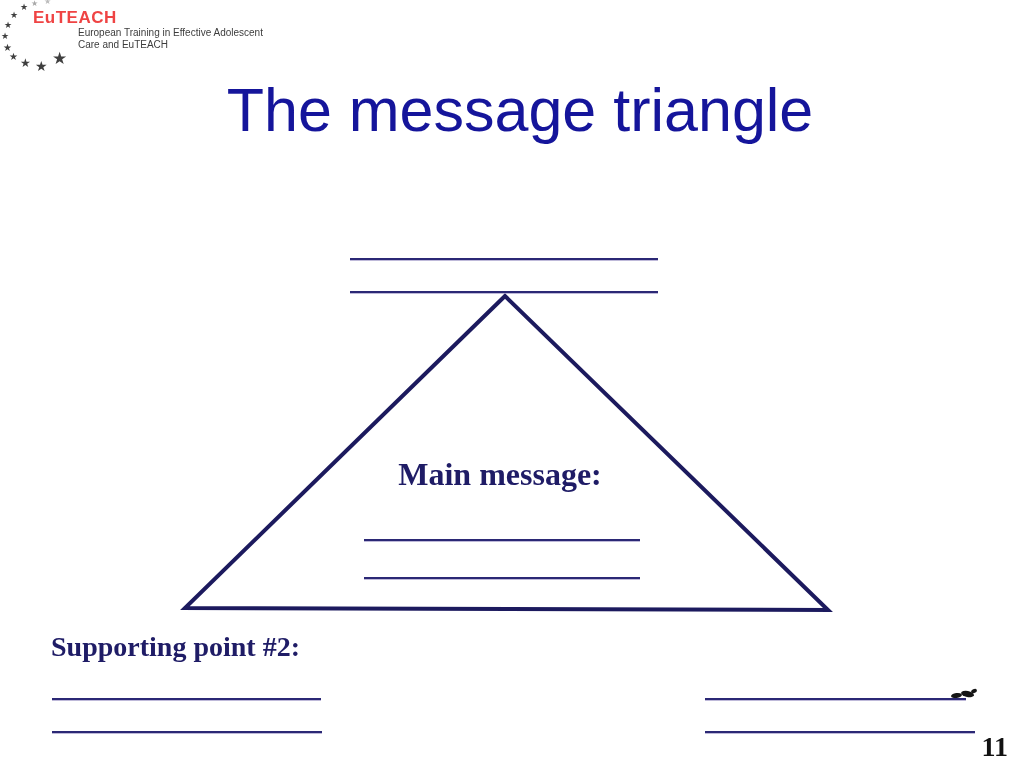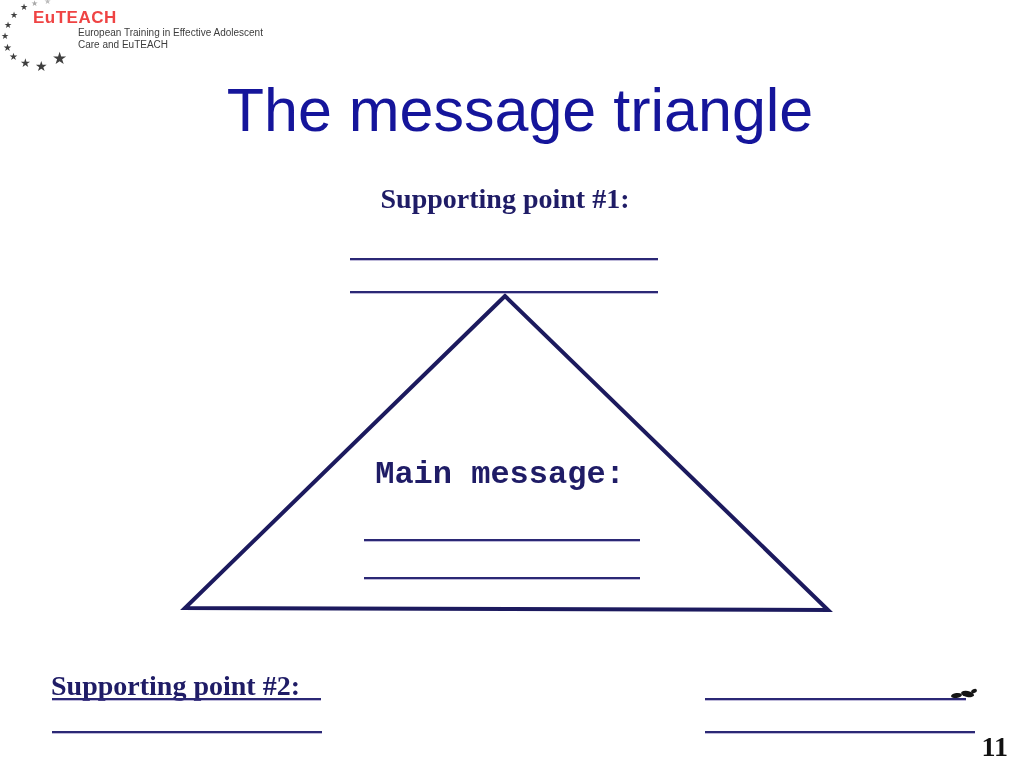--- a/index.html
+++ b/index.html
@@ -63,22 +63,22 @@
 
   .label{
     position:absolute;
     font-weight:bold;
     color:var(--c-label);
     font-size:28px;
     white-space:nowrap;
     line-height:1.1;
   }
   .label-top{left:345px;top:184px;width:320px;text-align:center;}
-  .label-main{left:340px;top:457px;width:320px;text-align:center;font-size:32px;font-family:Liberation Mono, monospace;}
-  .label-bl{left:51px;top:632px;margin-top:39px;}
+  .label-main{left:340px;top:457px;width:320px;text-align:center;font-size:32px;}
+  .label-bl{left:51px;top:632px;}
   .label-br{left:705px;top:632px;width:270px;text-align:right;}
 
   .rule{
     position:absolute;height:2px;
     background:var(--c-rule);
     box-shadow:0 1px 0 rgba(110,100,170,.45);
   }
   .r1{left:350px;top:258px;width:308px;}
   .r2{left:350px;top:291px;width:308px;}
   .r3{left:364px;top:539px;width:276px;}
@@ -131,21 +131,20 @@
   </div>
 
   <h1 class="title">The message triangle</h1>
 
   <div class="diagram">
 
     <svg class="triangle-svg" viewBox="0 0 1024 768" aria-hidden="true">
       <polygon points="505,296 185,608 828,610" fill="none" stroke="#1c1a5e" stroke-width="4" stroke-linejoin="miter"></polygon>
     </svg>
 
-    <div class="label label-top">Supporting point #1:</div>
     <div class="rule r1"></div>
     <div class="rule r2"></div>
 
     <div class="label label-main">Main message:</div>
     <div class="rule r3"></div>
     <div class="rule r4"></div>
 
     <div class="label label-bl">Supporting point #2:</div>
     <div class="rule r5"></div>
     <div class="rule r6"></div>

